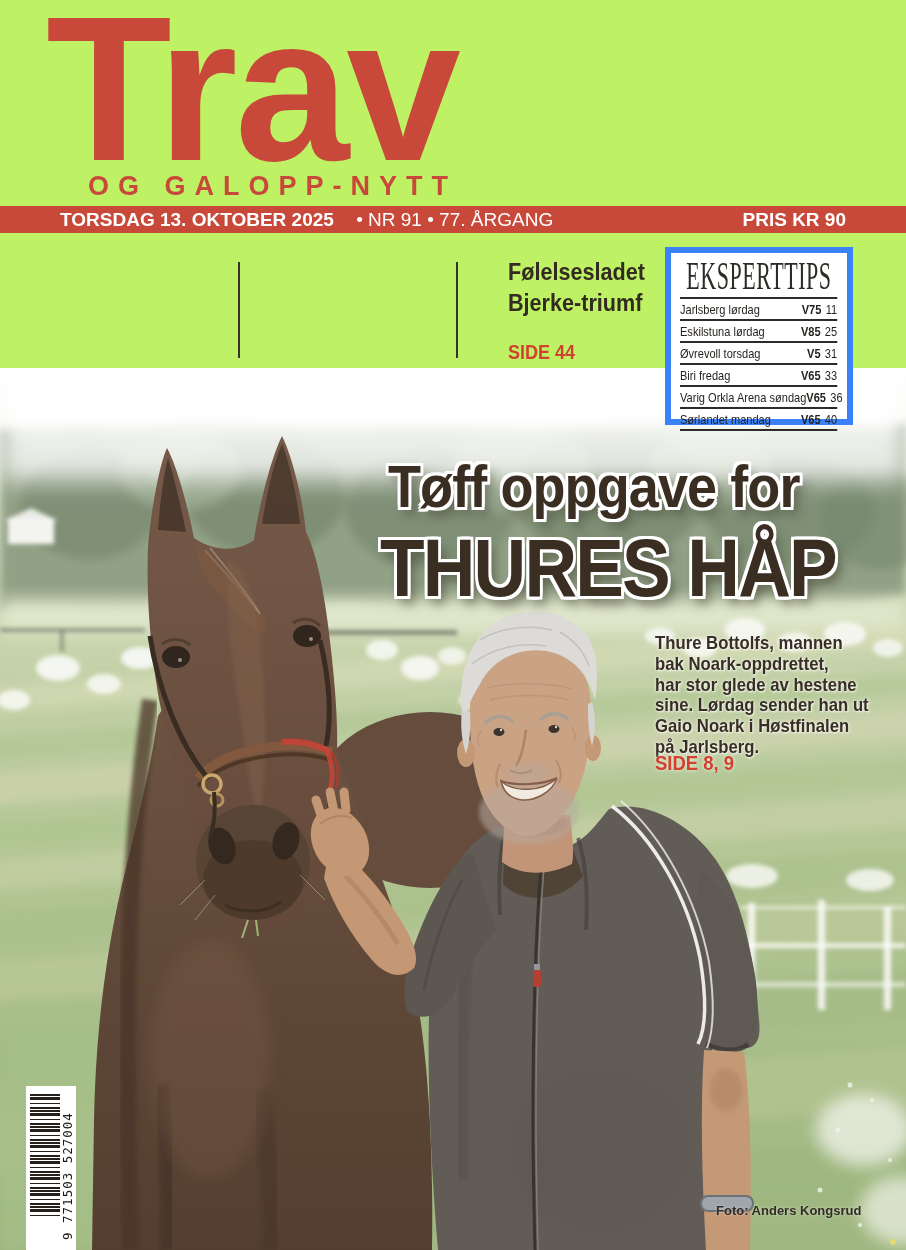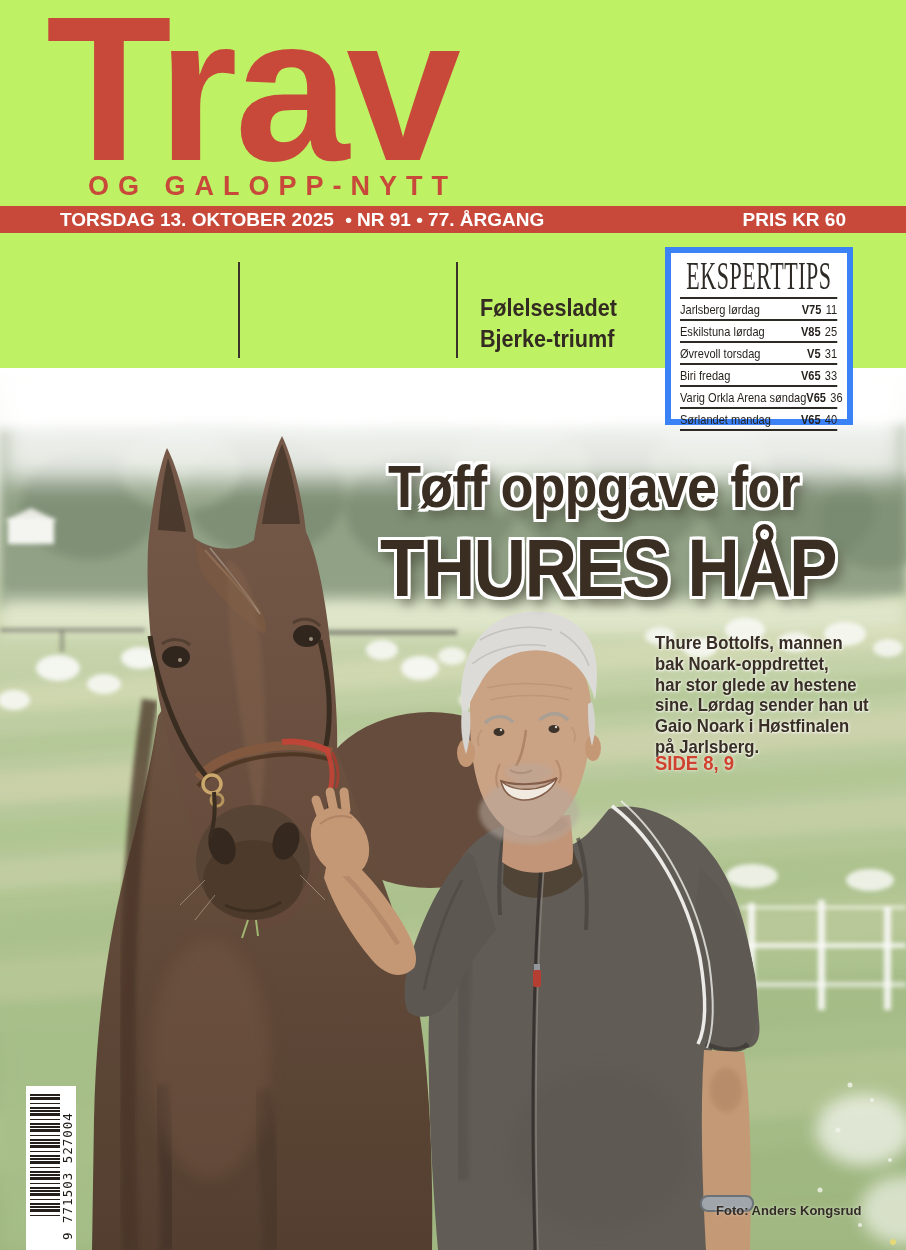--- a/index.html
+++ b/index.html
@@ -7,31 +7,31 @@
          font-family:"Liberation Sans",sans-serif;margin:0 auto;}
   
   #logo{position:absolute;left:46px;top:-14px;width:440px;height:200px;color:#c8493a;
         font-size:206px;font-weight:bold;letter-spacing:-3px;line-height:206px;}
   #logo-sub{position:absolute;left:88px;top:171px;color:#c8493a;font-size:27px;
         font-weight:bold;letter-spacing:9px;white-space:nowrap;}
   #dateline{position:absolute;left:0;top:206px;width:906px;height:27px;background:#c8493a;
         color:#fff;display:flex;align-items:center;justify-content:space-between;
         padding:0 60px;box-sizing:border-box;font-size:19px;}
   #dateline .b{font-weight:bold;}
-  #dateline .r{font-weight:bold;margin-left:6px;}
+  #dateline .r{font-weight:normal;margin-left:17px;}
   
   .teaser{position:absolute;top:256px;height:104px;color:#332a22;}
   .teaser .kicker{font-size:21px;font-weight:normal;transform:scaleX(.85);transform-origin:0 0;white-space:nowrap;}
   .teaser .hl{font-size:24px;font-weight:bold;line-height:31px;white-space:pre-line;
         transform:scaleX(.9);transform-origin:0 0;}
   .teaser .pref{position:absolute;left:0;top:85px;color:#d0422f;font-size:20px;font-weight:bold;
         transform:scaleX(.9);transform-origin:0 0;white-space:nowrap;}
   #teaser1{left:50px;width:190px;}
   #teaser2{left:266px;width:196px;}
-  #teaser3{left:480px;width:180px;margin-top:36px;}
+  #teaser3{left:508px;width:180px;}
   .vdiv{position:absolute;top:262px;width:2px;height:96px;background:#3b332b;}
   #vdiv1{left:238px;} #vdiv2{left:456px;}
   
   #tips{position:absolute;left:665px;top:247px;width:188px;height:178px;background:#fff;
         border:6px solid #3b82f6;box-sizing:border-box;z-index:7;padding:0 9px;}
   #tips-title{height:44px;display:flex;align-items:center;justify-content:center;
         font-family:"Liberation Serif",serif;font-size:40px;font-weight:normal;color:#2e2a26;
         transform:scaleX(.55);transform-origin:50% 50%;letter-spacing:1px;white-space:nowrap;}
   .tiprow{border-top:2px solid #2e2a26;height:20px;display:flex;align-items:center;
         justify-content:space-between;font-size:13px;color:#231f1b;
@@ -72,21 +72,21 @@
 <div id="cover">
 
   <div id="logo">Trav</div>
   <div id="logo-sub">OG GALOPP-NYTT</div>
 
   <div id="dateline">
     <span>
       <span class="b">TORSDAG 13. OKTOBER 2025</span>
       <span class="r">• NR 91 • 77. ÅRGANG</span>
     </span>
-    <span class="b">PRIS KR 60</span>
+    <span class="b">PRIS KR 90</span>
   </div>
 
   <div class="vdiv" id="vdiv1"></div>
   <div class="vdiv" id="vdiv2"></div>
   <div class="teaser" id="teaser3">
     <div class="hl">Følelsesladet
 Bjerke-triumf</div>
     <div class="pref">SIDE 44</div>
   </div>
 

